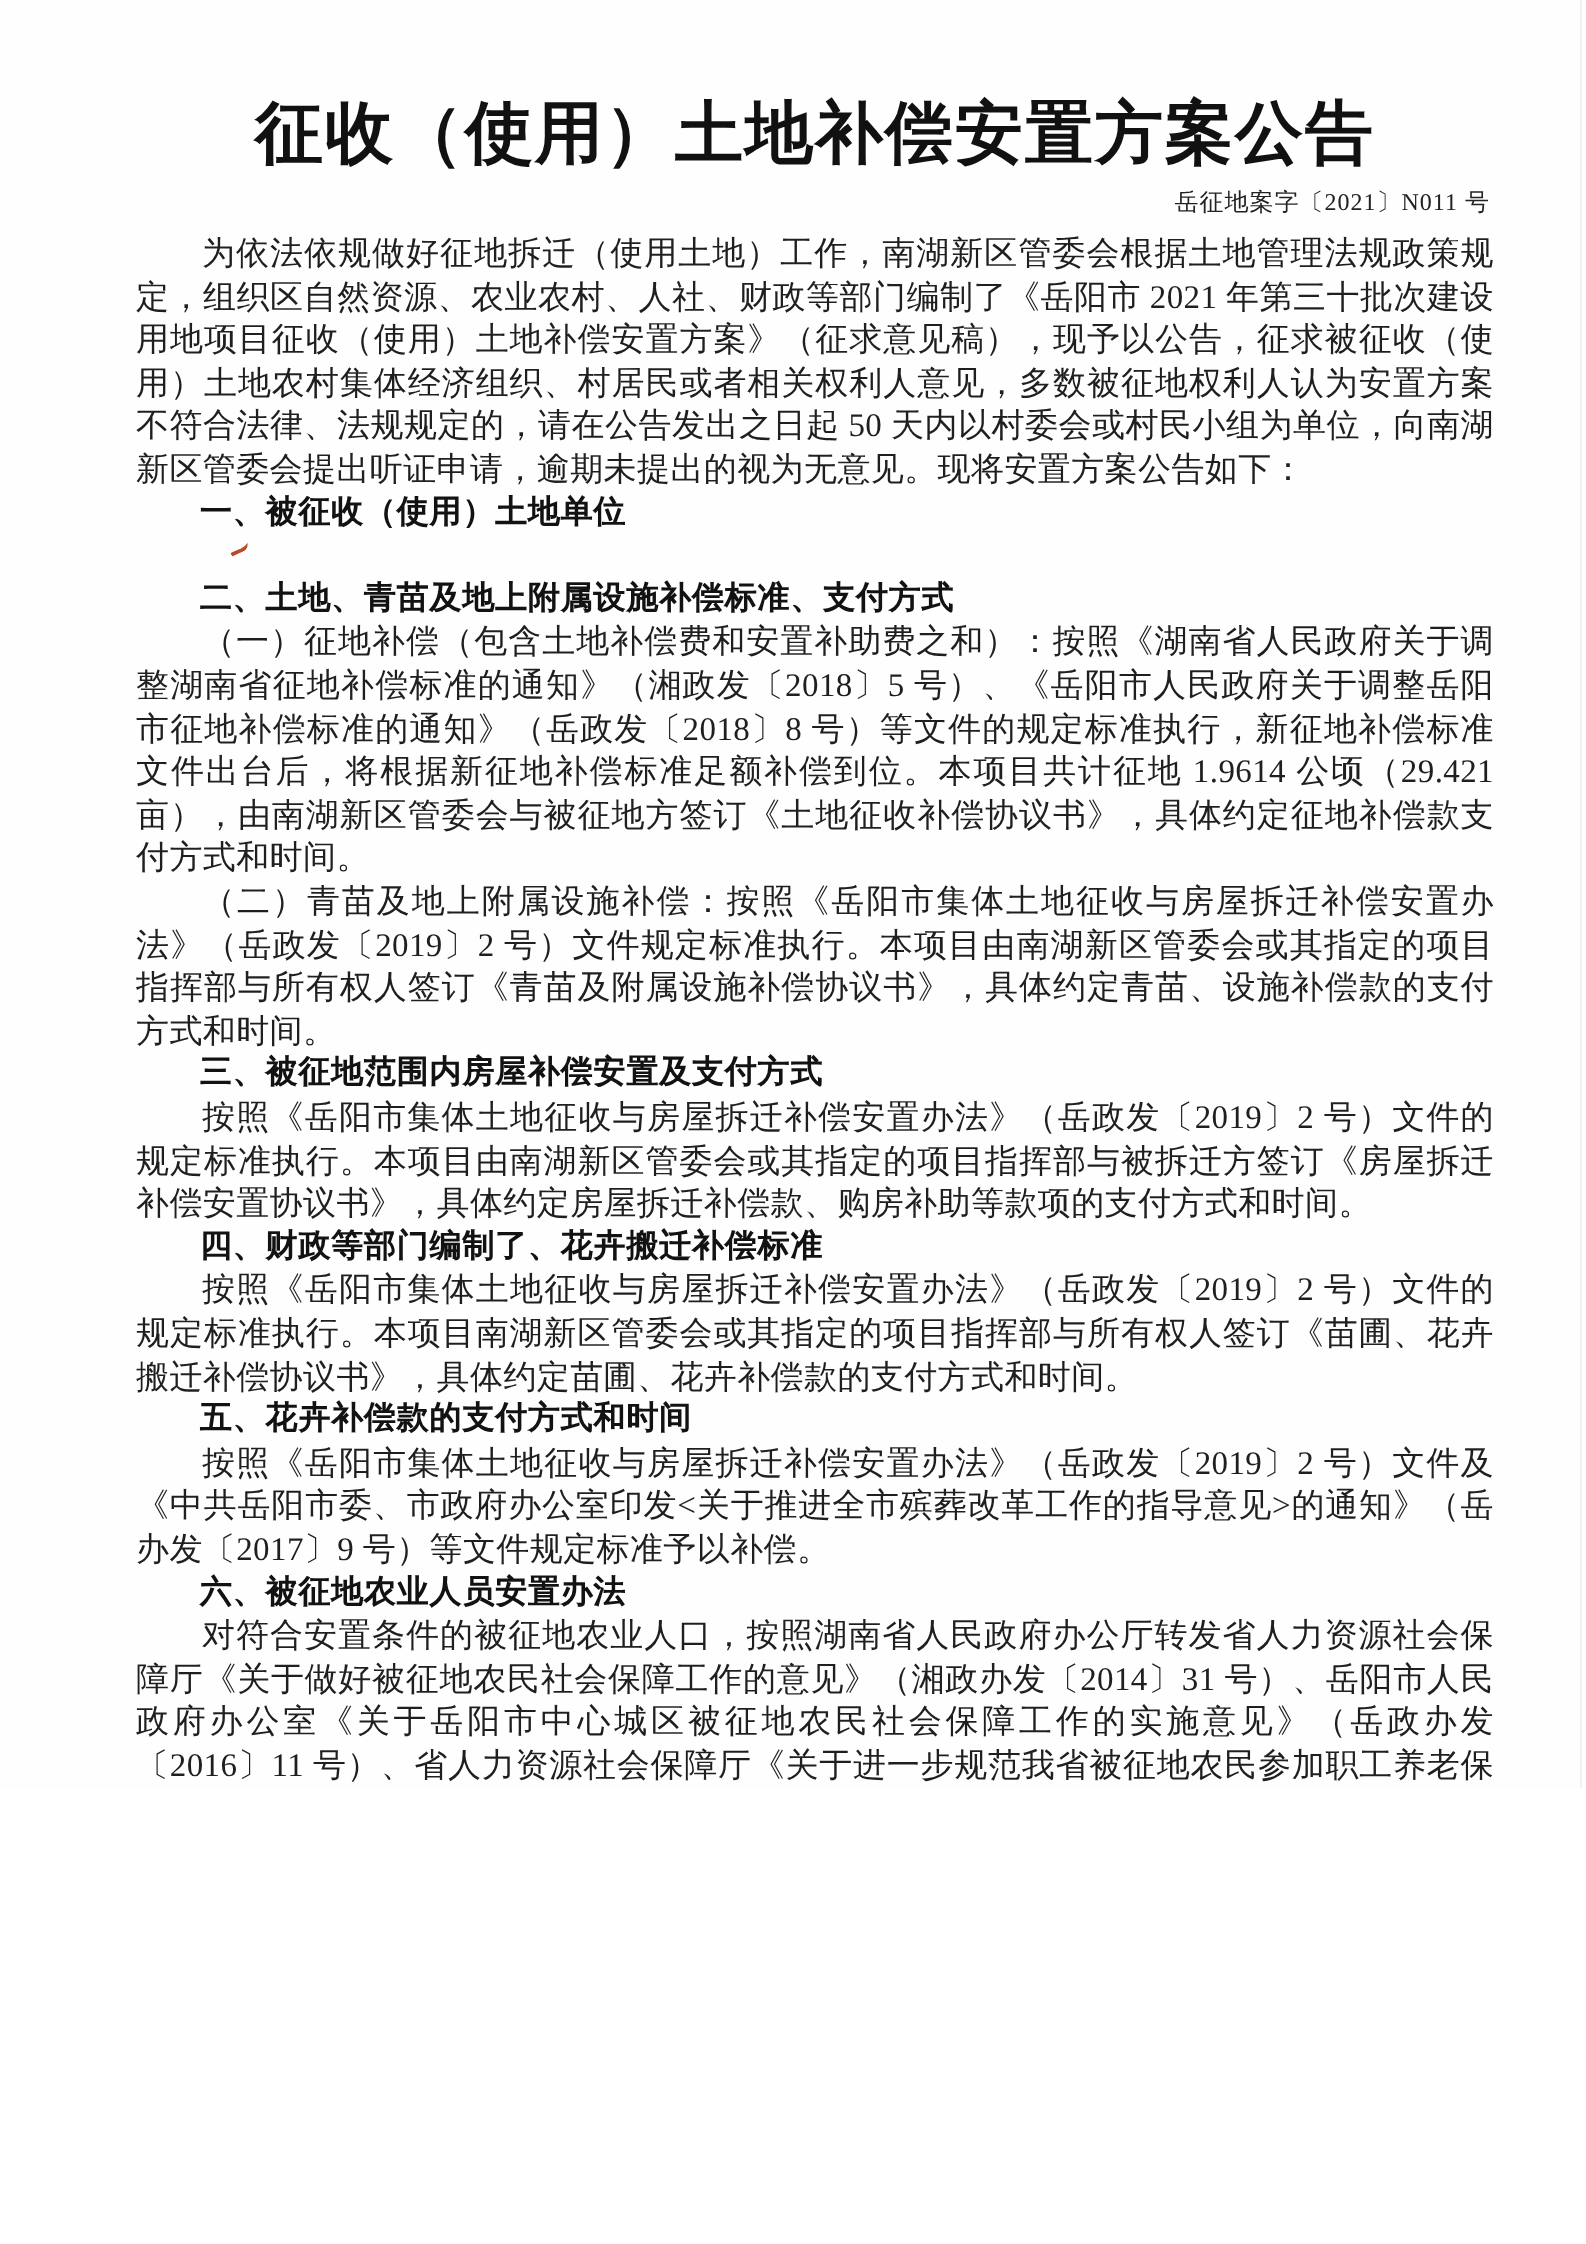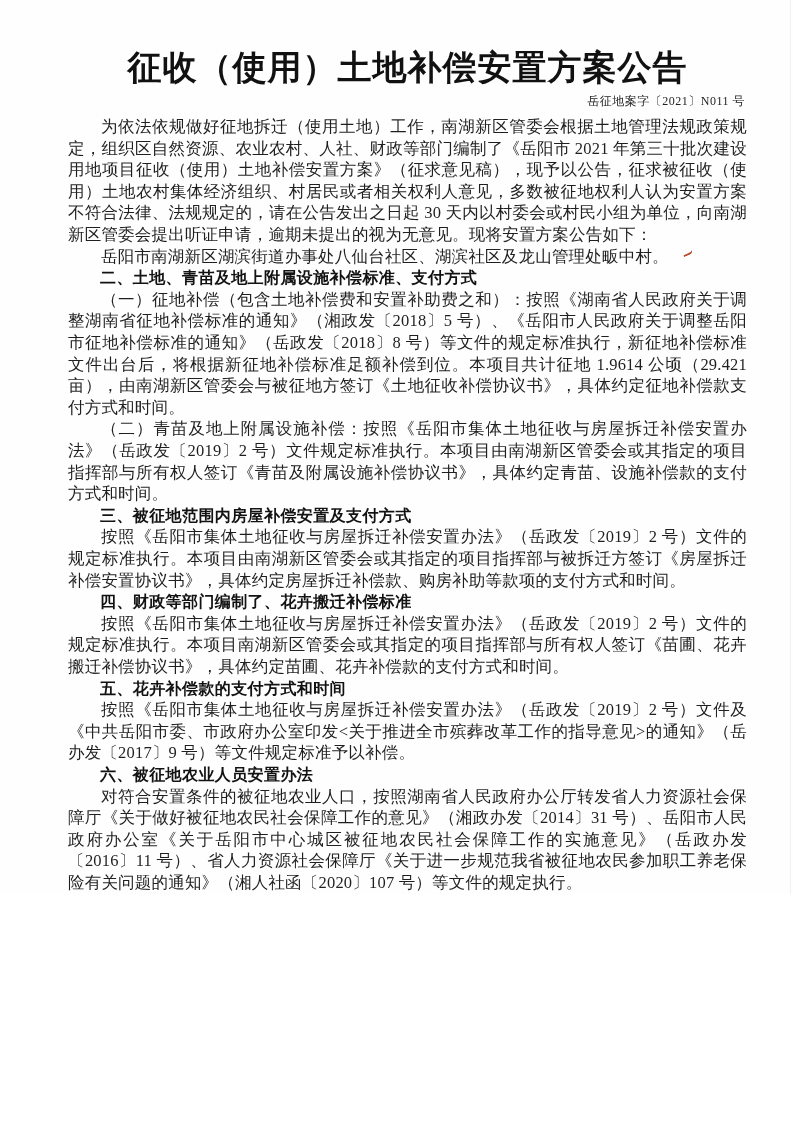--- a/index.html
+++ b/index.html
@@ -100,23 +100,24 @@
 
 <div class="page">
   <div class="scan-edge"></div>
 
   <h1 class="doc-title">征收（使用）土地补偿安置方案公告</h1>
 
   <div class="doc-number">岳征地案字〔2021〕N011 号</div>
 
   <div class="body-text">
 
-    <p>为依法依规做好征地拆迁（使用土地）工作，南湖新区管委会根据土地管理法规政策规定，组织区自然资源、农业农村、人社、财政等部门编制了《岳阳市 2021 年第三十批次建设用地项目征收（使用）土地补偿安置方案》（征求意见稿），现予以公告，征求被征收（使用）土地农村集体经济组织、村居民或者相关权利人意见，多数被征地权利人认为安置方案不符合法律、法规规定的，请在公告发出之日起 30 天内以村委会或村民小组为单位，向南湖新区管委会提出听证申请，逾期未提出的视为无意见。现将安置方案公告如下：</p>
+    <p>为依法依规做好征地拆迁（使用土地）工作，南湖新区管委会根据土地管理法规政策规定，组织区自然资源、农业农村、人社、财政等部门编制了《岳阳市 2021 年第三十批次建设用地项目征收（使用）土地补偿安置方案》（征求意见稿），现予以公告，征求被征收（使用）土地农村集体经济组织、村居民或者相关权利人意见，多数被征地权利人认为安置方案不符合法律、法规规定的，请在公告发出之日起 50 天内以村委会或村民小组为单位，向南湖新区管委会提出听证申请，逾期未提出的视为无意见。现将安置方案公告如下：</p>
 
-    <p><span>岳阳市南湖新区湖滨街道办事处八仙台社区、湖滨社区及龙山管理处畈中村。</span><span class="red-pen-mark"></span></p>
+    <p class="heading">一、被征收（使用）土地单位</p>
+    <p><span class="red-pen-mark"></span></p>
 
     <p class="heading">二、土地、青苗及地上附属设施补偿标准、支付方式</p>
     <p>（一）征地补偿（包含土地补偿费和安置补助费之和）：按照《湖南省人民政府关于调整湖南省征地补偿标准的通知》（湘政发〔2018〕5 号）、《岳阳市人民政府关于调整岳阳市征地补偿标准的通知》（岳政发〔2018〕8 号）等文件的规定标准执行，新征地补偿标准文件出台后，将根据新征地补偿标准足额补偿到位。本项目共计征地 1.9614 公顷（29.421 亩），由南湖新区管委会与被征地方签订《土地征收补偿协议书》，具体约定征地补偿款支付方式和时间。</p>
     <p>（二）青苗及地上附属设施补偿：按照《岳阳市集体土地征收与房屋拆迁补偿安置办法》（岳政发〔2019〕2 号）文件规定标准执行。本项目由南湖新区管委会或其指定的项目指挥部与所有权人签订《青苗及附属设施补偿协议书》，具体约定青苗、设施补偿款的支付方式和时间。</p>
 
     <p class="heading">三、被征地范围内房屋补偿安置及支付方式</p>
     <p>按照《岳阳市集体土地征收与房屋拆迁补偿安置办法》（岳政发〔2019〕2 号）文件的规定标准执行。本项目由南湖新区管委会或其指定的项目指挥部与被拆迁方签订《房屋拆迁补偿安置协议书》，具体约定房屋拆迁补偿款、购房补助等款项的支付方式和时间。</p>
 
     <p class="heading">四、财政等部门编制了、花卉搬迁补偿标准</p>
     <p>按照《岳阳市集体土地征收与房屋拆迁补偿安置办法》（岳政发〔2019〕2 号）文件的规定标准执行。本项目南湖新区管委会或其指定的项目指挥部与所有权人签订《苗圃、花卉搬迁补偿协议书》，具体约定苗圃、花卉补偿款的支付方式和时间。</p>

